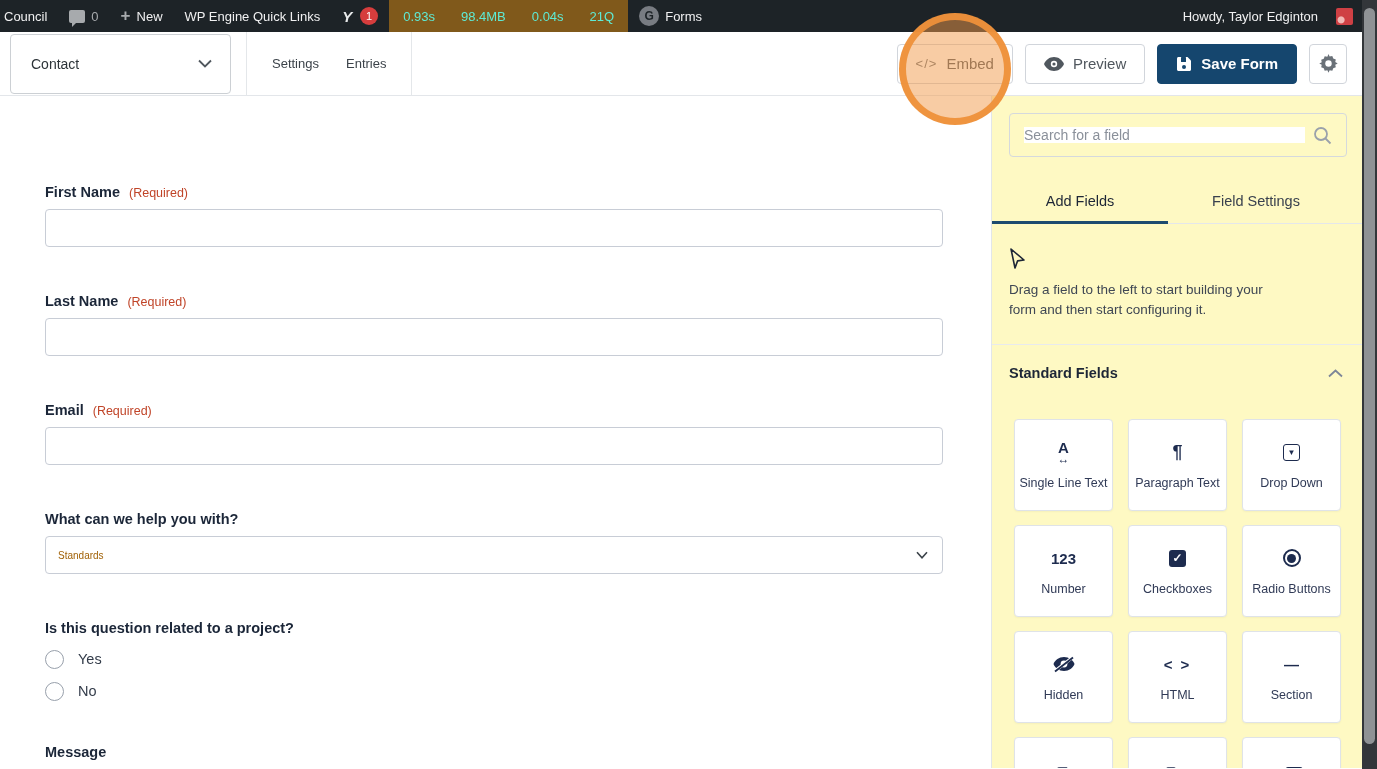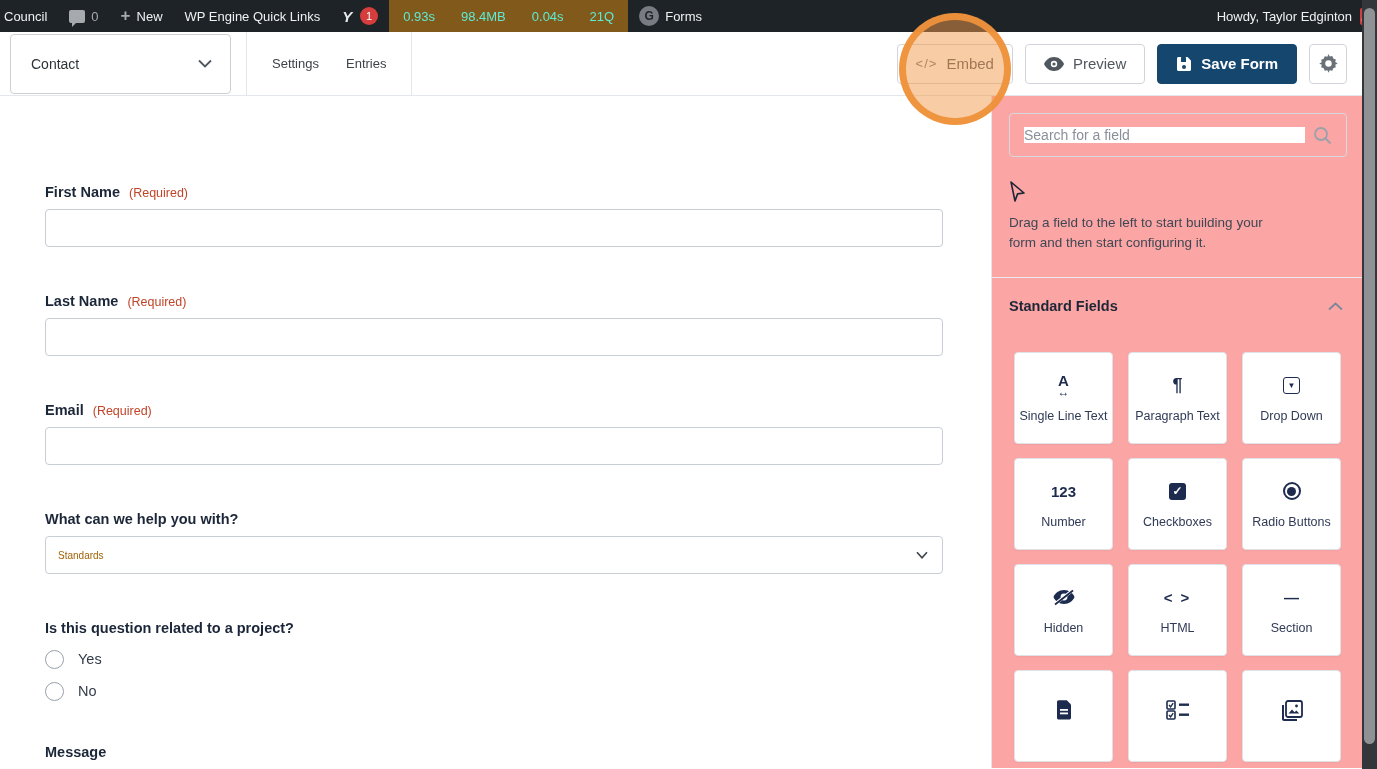--- a/index.html
+++ b/index.html
@@ -14,21 +14,21 @@
   .ab-muted { color:#a7aaad; }
   .ab-bubble { width:16px; height:13px; background:#a7aaad; border-radius:2px; position:relative; display:inline-block; }
   .ab-bubble:after { content:""; position:absolute; left:3px; bottom:-4px; border:4px solid transparent; border-top-color:#a7aaad; border-left-color:#a7aaad; }
   .ab-plus { font-size:17px; font-weight:bold; color:#a7aaad; line-height:1; margin-top:-2px; }
   .yoast-glyph { font-weight:bold; font-style:italic; font-size:15px; color:#e7e9ea; }
   .yoast-badge { min-width:18px; height:18px; border-radius:50%; background:#d63d3d; color:#fff; font-size:11px;
     display:inline-flex; align-items:center; justify-content:center; padding:0 4px; }
   .qm-block { background:#80591b; color:#5eead4; height:32px; display:flex; align-items:center; gap:26px; padding:0 14px; }
   .gf-circle { width:20px; height:20px; border-radius:50%; background:#787c82; color:#1d2327; font-weight:bold; font-size:12px;
     display:inline-flex; align-items:center; justify-content:center; }
-  .ab-right { margin-left:auto; display:flex; align-items:center; gap:8px; }
+  .ab-right { margin-left:auto; display:flex; align-items:center; gap:18px; padding-right:24px; }
   .ab-avatar { width:17px; height:17px; border-radius:2px; background:radial-gradient(circle at 30% 70%, #f2b8b5 0 3px, #cf4044 4px); }
 
   
   .app { position:absolute; top:32px; left:0; width:1362px; height:737px; background:#fff; }
   .toolbar { height:64px; border-bottom:1px solid #e3e6ea; display:flex; align-items:center; position:relative; background:#fff; }
   .form-select { margin-left:10px; width:221px; height:60px; border:1px solid #ccd0d4; border-radius:4px; background:#fff;
     display:flex; align-items:center; justify-content:space-between; padding:0 18px 0 20px; font-size:14px; color:#2c3338; cursor:pointer; }
   .tb-tabs { margin-left:15px; height:64px; border-left:1px solid #e4e7ea; border-right:1px solid #e4e7ea;
     display:flex; align-items:center; gap:27px; padding:0 25px; }
   .tb-tab { font-size:13px; color:#3c434a; cursor:pointer; }
@@ -53,21 +53,21 @@
   .fld-input { width:898px; height:38px; border:1px solid #c8cdd6; border-radius:4px; background:#fff; font-size:14px; padding:0 10px; color:#333; }
   .fld-select { width:898px; height:38px; border:1px solid #c8cdd6; border-radius:4px; background:#fff;
     display:flex; align-items:center; justify-content:space-between; padding:0 14px 0 12px; cursor:pointer; }
   .sel-value { font-size:10px; color:#a16207; }
   .radio-group { margin-bottom:43px; }
   .radio-row { display:flex; align-items:center; gap:14px; margin-bottom:12px; height:20px; }
   .radio-circle { width:19px; height:19px; border:1.5px solid #98a0ab; border-radius:50%; background:#fff; }
   .radio-label { font-size:14.5px; color:#333c4a; }
 
   
-  .sidebar { width:371px; border-left:1px solid #e2e6ea; background:#fca5a5; overflow:hidden; }
+  .sidebar { width:371px; border-left:1px solid #e2e6ea; background:#fef9c3; overflow:hidden; }
   .search-wrap { padding:17px 15px 0 17px; }
   .search-box { height:44px; border:1px solid #d5d9dd; border-radius:4px; display:flex; align-items:center; padding:0 14px; gap:8px; }
   .search-box input { border:none; outline:none; flex:1; font-size:14px; color:#3c434a; font-family:"Liberation Sans",sans-serif; }
   .search-box input::placeholder { color:#8a909a; }
   .sb-tabs { display:flex; margin-top:24px; border-bottom:1px solid #e4e7eb; }
   .sb-tab { width:176px; text-align:center; font-size:14.5px; color:#39414e; padding:12px 0 14px; cursor:pointer; position:relative; }
   .sb-tab.active { color:#1d2636; }
   .sb-tab.active:after { content:""; position:absolute; left:0; right:0; bottom:-1px; height:3px; background:#1d4b6f; }
   .hint { display:flex; gap:10px; padding:22px 17px 24px; border-bottom:1px solid #e8eaee;flex-direction:column; }
   .hint-text { font-size:13.5px; color:#3f4754; line-height:20px; width:276px; }
@@ -234,20 +234,24 @@
       <div class="search-wrap">
         <div class="search-box">
           <input type="text" placeholder="Search for a field" style="">
           <svg width="19" height="19" viewBox="0 0 19 19">
             <circle cx="8" cy="8" r="6" fill="none" stroke="#9aa1ab" stroke-width="1.8"></circle>
             <line x1="12.5" y1="12.5" x2="17.5" y2="17.5" stroke="#9aa1ab" stroke-width="1.8"></line>
           </svg>
         </div>
       </div>
 
+      <div class="sb-tabs">
+        <div class="sb-tab active">Add Fields</div>
+        <div class="sb-tab">Field Settings</div>
+      </div>
 
       <div class="hint">
         <svg width="19" height="22" viewBox="0 0 19 22" style="margin-top:2px;">
           <path d="M2 1l13 11-6.4.9L6 20 2 1z" fill="none" stroke="#1d2636" stroke-width="1.6" stroke-linejoin="round"></path>
         </svg>
         <div class="hint-text">Drag a field to the left to start building your form and then start configuring it.</div>
       </div>
 
       <div class="section-head">
         <span class="section-title">Standard Fields</span>

